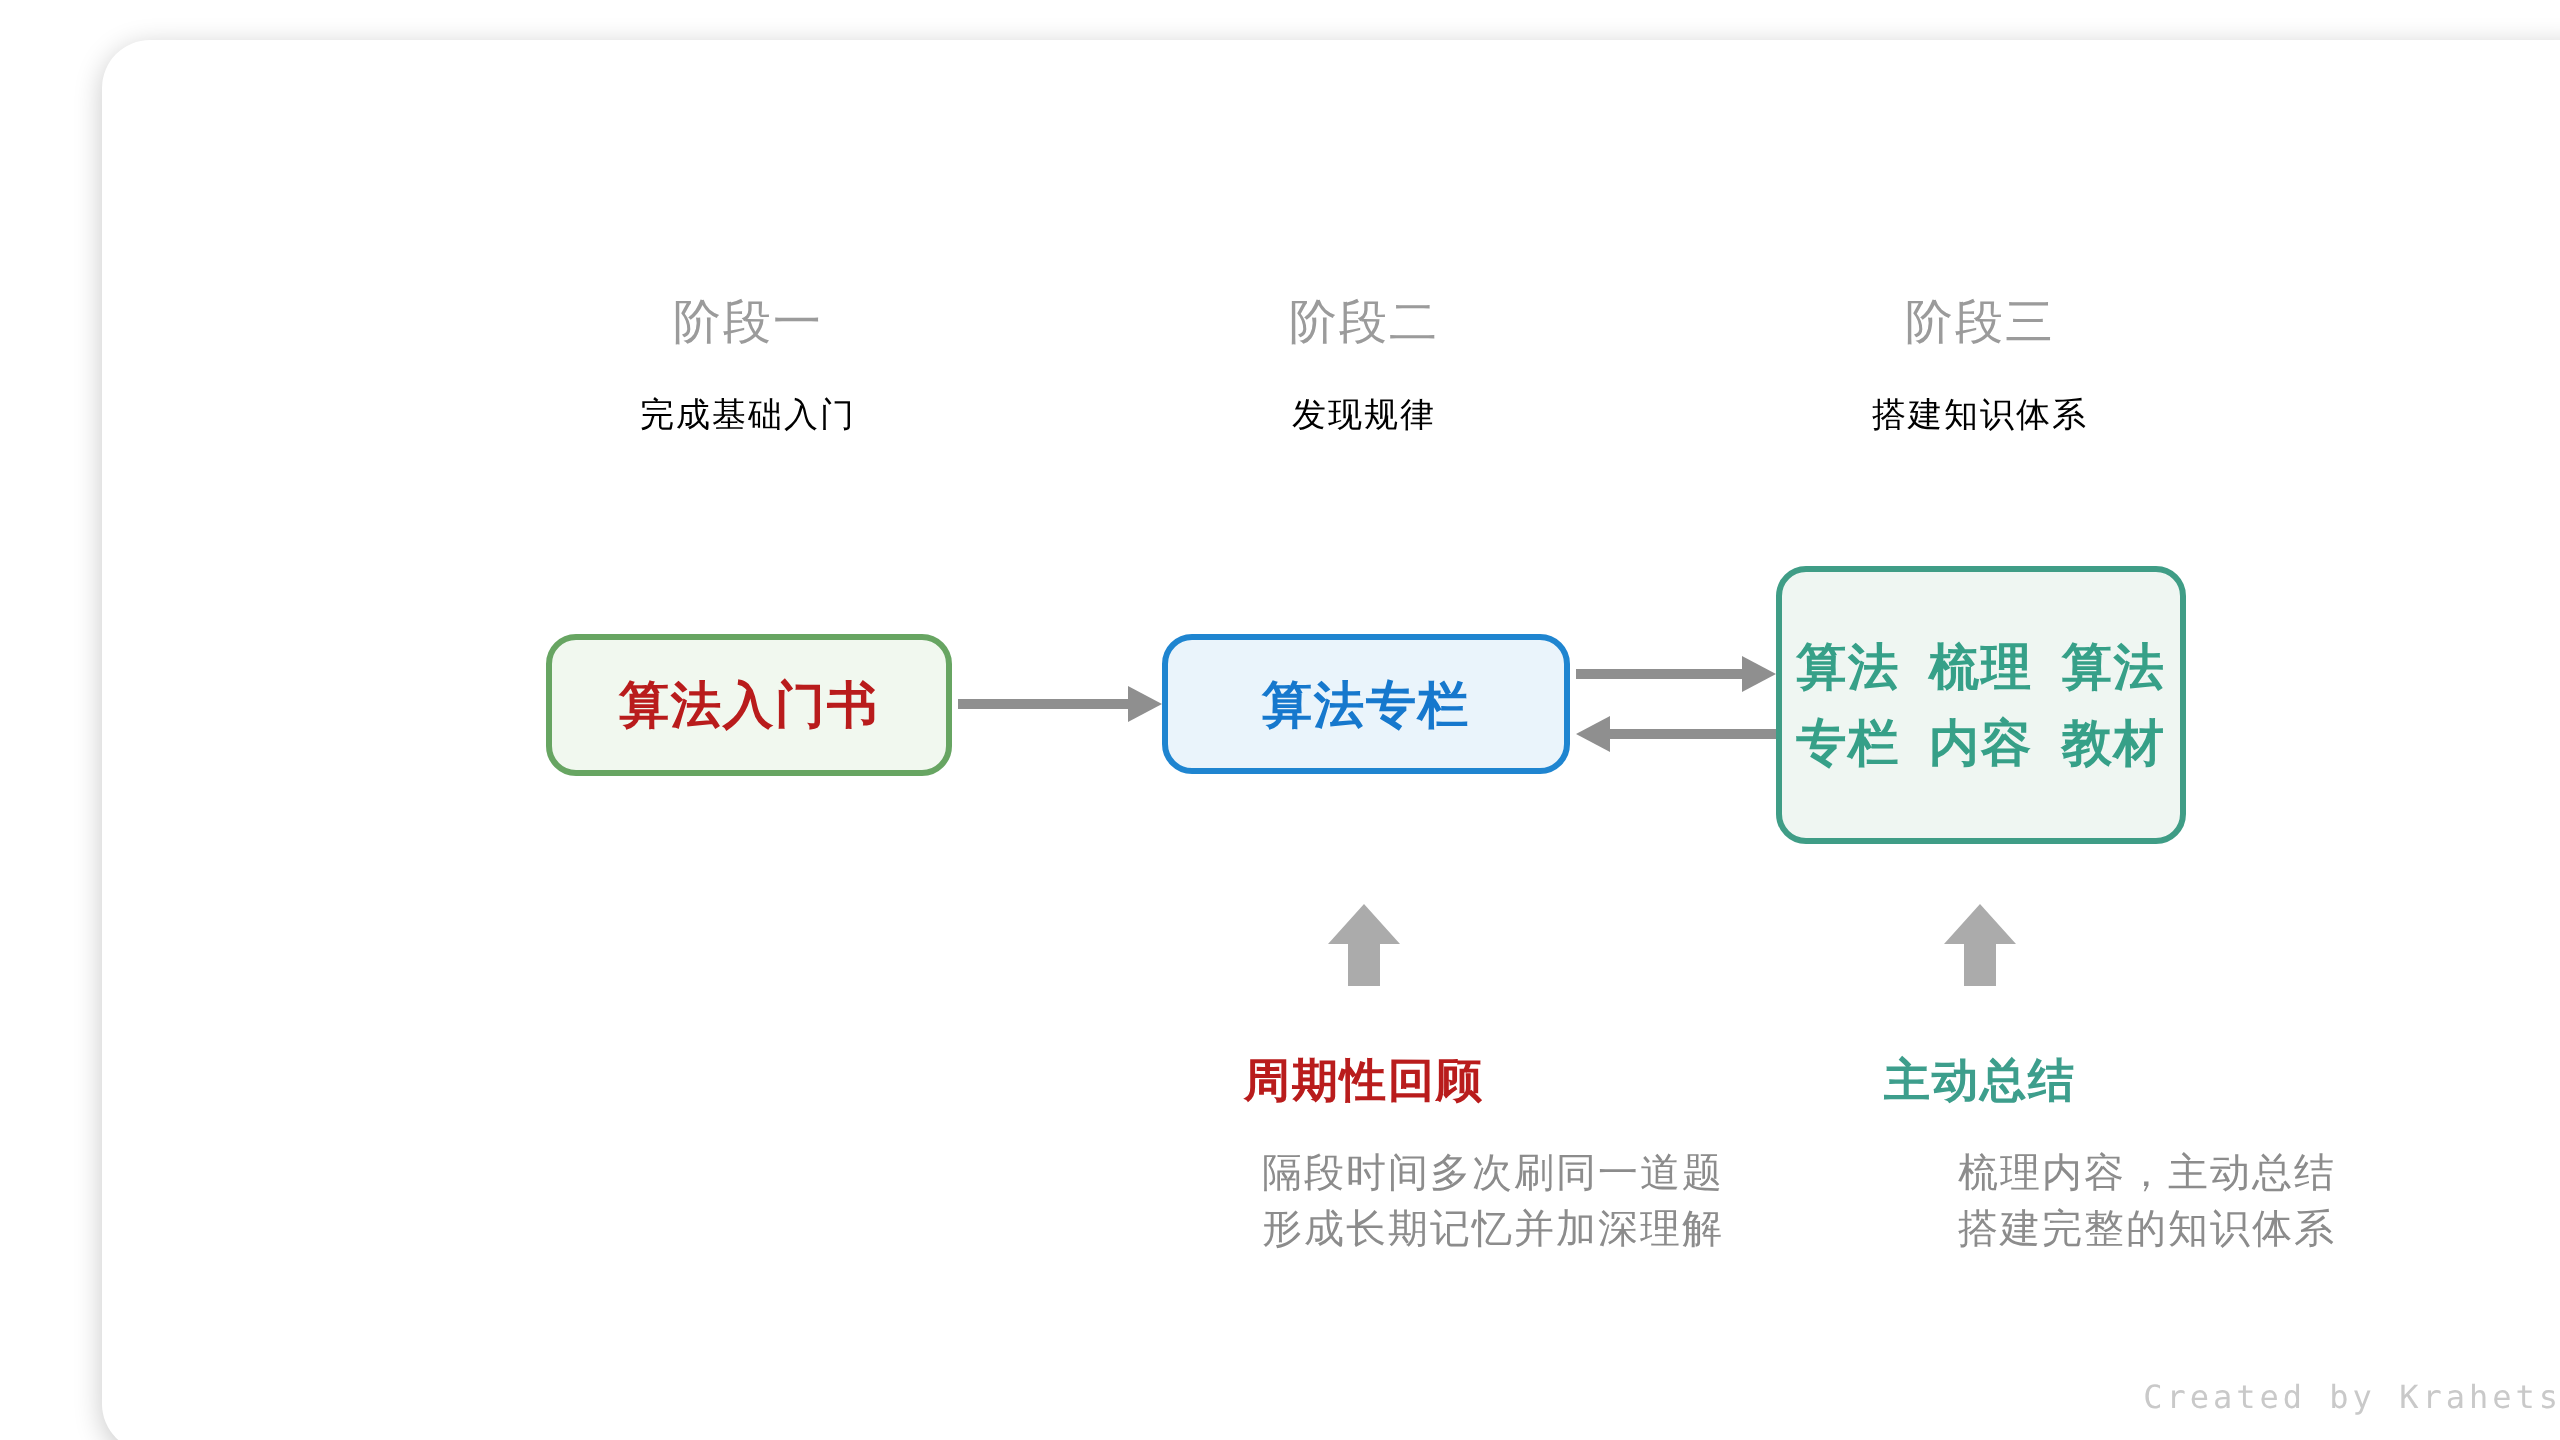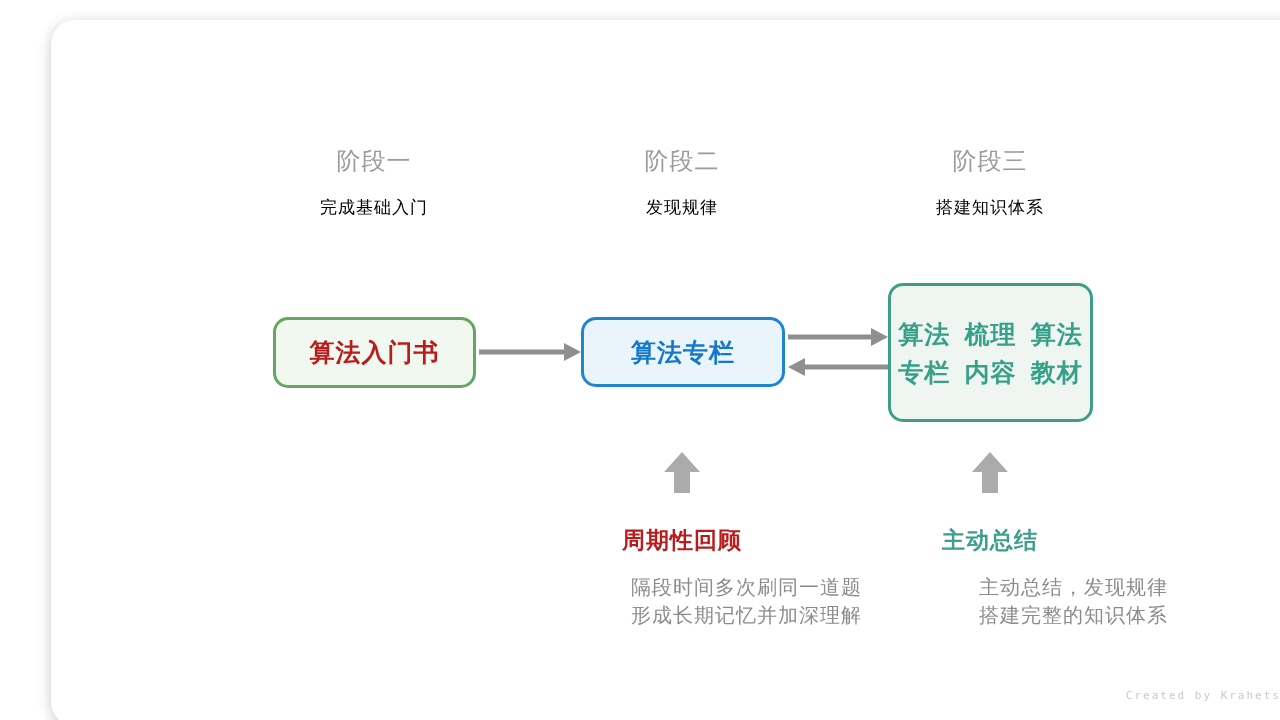--- a/index.html
+++ b/index.html
@@ -92,21 +92,21 @@
     line-height: 28px;
     letter-spacing: 1px;
   }
   #annotation-review-desc { left: 459px; top: 558px; }
   #annotation-summary-desc { left: 765px; top: 558px; }
 
   #credit {
     position: absolute;
     right: 42px; top: 674px;
     font-family: "DejaVu Sans Mono", "Liberation Mono", monospace;
-    font-size: 11px;
+    font-size: 16px;
     color: #c9c9c9;
     letter-spacing: 2px;
   }
 
   svg.connectors { position: absolute; left: 0; top: 0; pointer-events: none; }
 </style>
 </head>
 <body>
 
 <div class="stage-wrap">
@@ -160,19 +160,19 @@
   </svg>
 
   <div class="annotation-title" id="annotation-review-title">周期性回顾</div>
   <div class="annotation-desc" id="annotation-review-desc">
     <div>隔段时间多次刷同一道题</div>
     <div>形成长期记忆并加深理解</div>
   </div>
 
   <div class="annotation-title" id="annotation-summary-title">主动总结</div>
   <div class="annotation-desc" id="annotation-summary-desc">
-    <div>主动总结，发现规律</div>
+    <div>梳理内容，主动总结</div>
     <div>搭建完整的知识体系</div>
   </div>
 
   <div id="credit">Created by Krahets</div>
 
 </div>
 
 </body></html>

